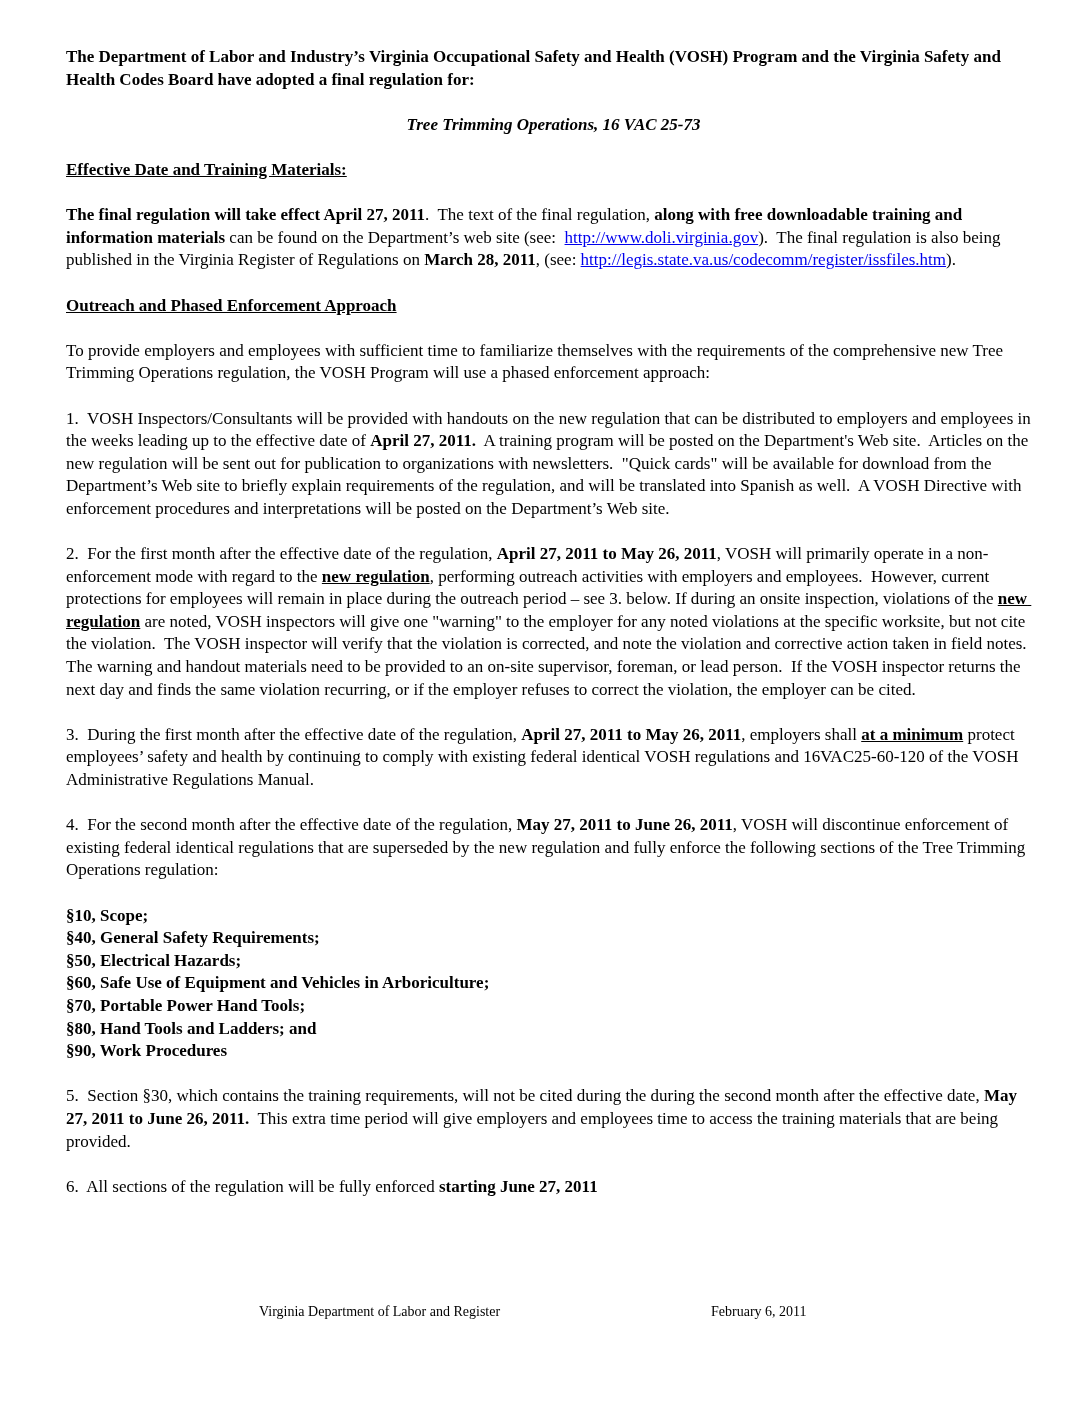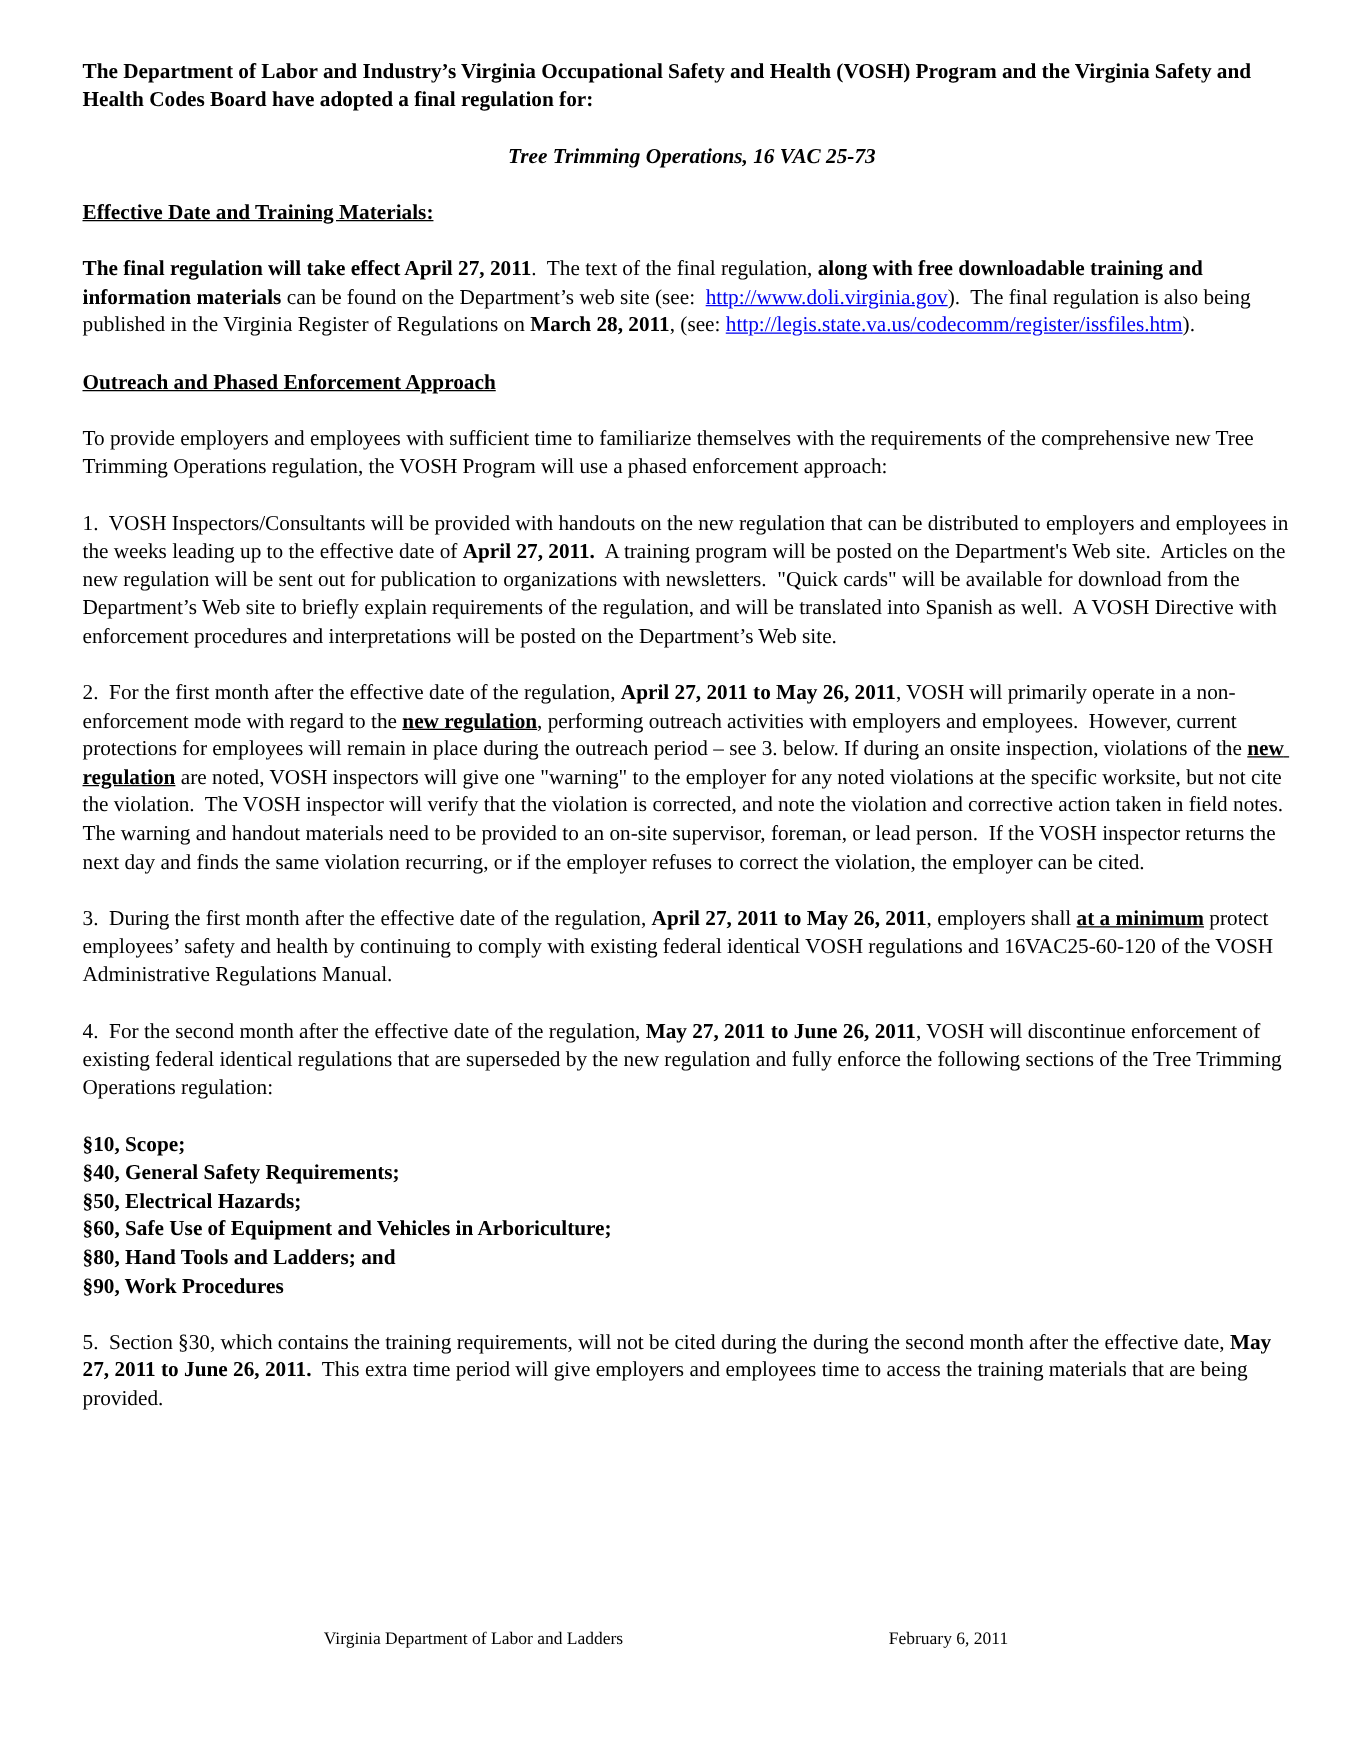--- a/index.html
+++ b/index.html
@@ -35,22 +35,24 @@
   <p class="para"><span>To provide employers and employees with sufficient time to familiarize themselves with the requirements of the comprehensive new Tree Trimming Operations regulation, the VOSH Program will use a phased enforcement approach:</span></p>
   <p class="para"><span>1.  VOSH Inspectors/Consultants will be provided with handouts on the new regulation that can be distributed to employers and employees in the weeks leading up to the effective date of </span><span class="b">April 27, 2011.</span><span>  A training program will be posted on the Department's Web site.  Articles on the new regulation will be sent out for publication to organizations with newsletters.  "Quick cards" will be available for download from the Department’s Web site to briefly explain requirements of the regulation, and will be translated into Spanish as well.  A VOSH Directive with enforcement procedures and interpretations will be posted on the Department’s Web site.</span></p>
   <p class="para"><span>2.  For the first month after the effective date of the regulation, </span><span class="b">April 27, 2011 to May 26, 2011</span><span>, VOSH will primarily operate in a non-enforcement mode with regard to the </span><span class="b u">new regulation</span><span>, performing outreach activities with employers and employees.  However, current protections for employees will remain in place during the outreach period – see 3. below. If during an onsite inspection, violations of the </span><span class="b u">new regulation</span><span> are noted, VOSH inspectors will give one "warning" to the employer for any noted violations at the specific worksite, but not cite the violation.  The VOSH inspector will verify that the violation is corrected, and note the violation and corrective action taken in field notes.  The warning and handout materials need to be provided to an on-site supervisor, foreman, or lead person.  If the VOSH inspector returns the next day and finds the same violation recurring, or if the employer refuses to correct the violation, the employer can be cited.</span></p>
   <p class="para"><span>3.  During the first month after the effective date of the regulation, </span><span class="b">April 27, 2011 to May 26, 2011</span><span>, employers shall </span><span class="b u">at a minimum</span><span> protect employees’ safety and health by continuing to comply with existing federal identical VOSH regulations and 16VAC25-60-120 of the VOSH Administrative Regulations Manual.</span></p>
   <p class="para"><span>4.  For the second month after the effective date of the regulation, </span><span class="b">May 27, 2011 to June 26, 2011</span><span>, VOSH will discontinue enforcement of existing federal identical regulations that are superseded by the new regulation and fully enforce the following sections of the Tree Trimming Operations regulation:</span></p>
   <div class="section-list">
     <div class="section-line">§10, Scope;</div>
     <div class="section-line">§40, General Safety Requirements;</div>
     <div class="section-line">§50, Electrical Hazards;</div>
     <div class="section-line">§60, Safe Use of Equipment and Vehicles in Arboriculture;</div>
+    <div class="section-line">§70, Portable Power Hand Tools;</div>
     <div class="section-line">§80, Hand Tools and Ladders; and</div>
     <div class="section-line">§90, Work Procedures</div>
   </div>
   <p class="para"><span>5.  Section §30, which contains the training requirements, will not be cited during the during the second month after the effective date, </span><span class="b">May 27, 2011 to June 26, 2011.</span><span>  This extra time period will give employers and employees time to access the training materials that are being provided.</span></p>
+  <p class="para"><span>6.  All sections of the regulation will be fully enforced </span><span class="b">starting June 27, 2011</span></p>
 </div>
 
 <div class="footer">
-  <span class="footer-left">Virginia Department of Labor and Ladders</span>
+  <span class="footer-left">Virginia Department of Labor and Register</span>
   <span class="footer-right">February 6, 2011</span>
 </div>
 
 </body></html>

